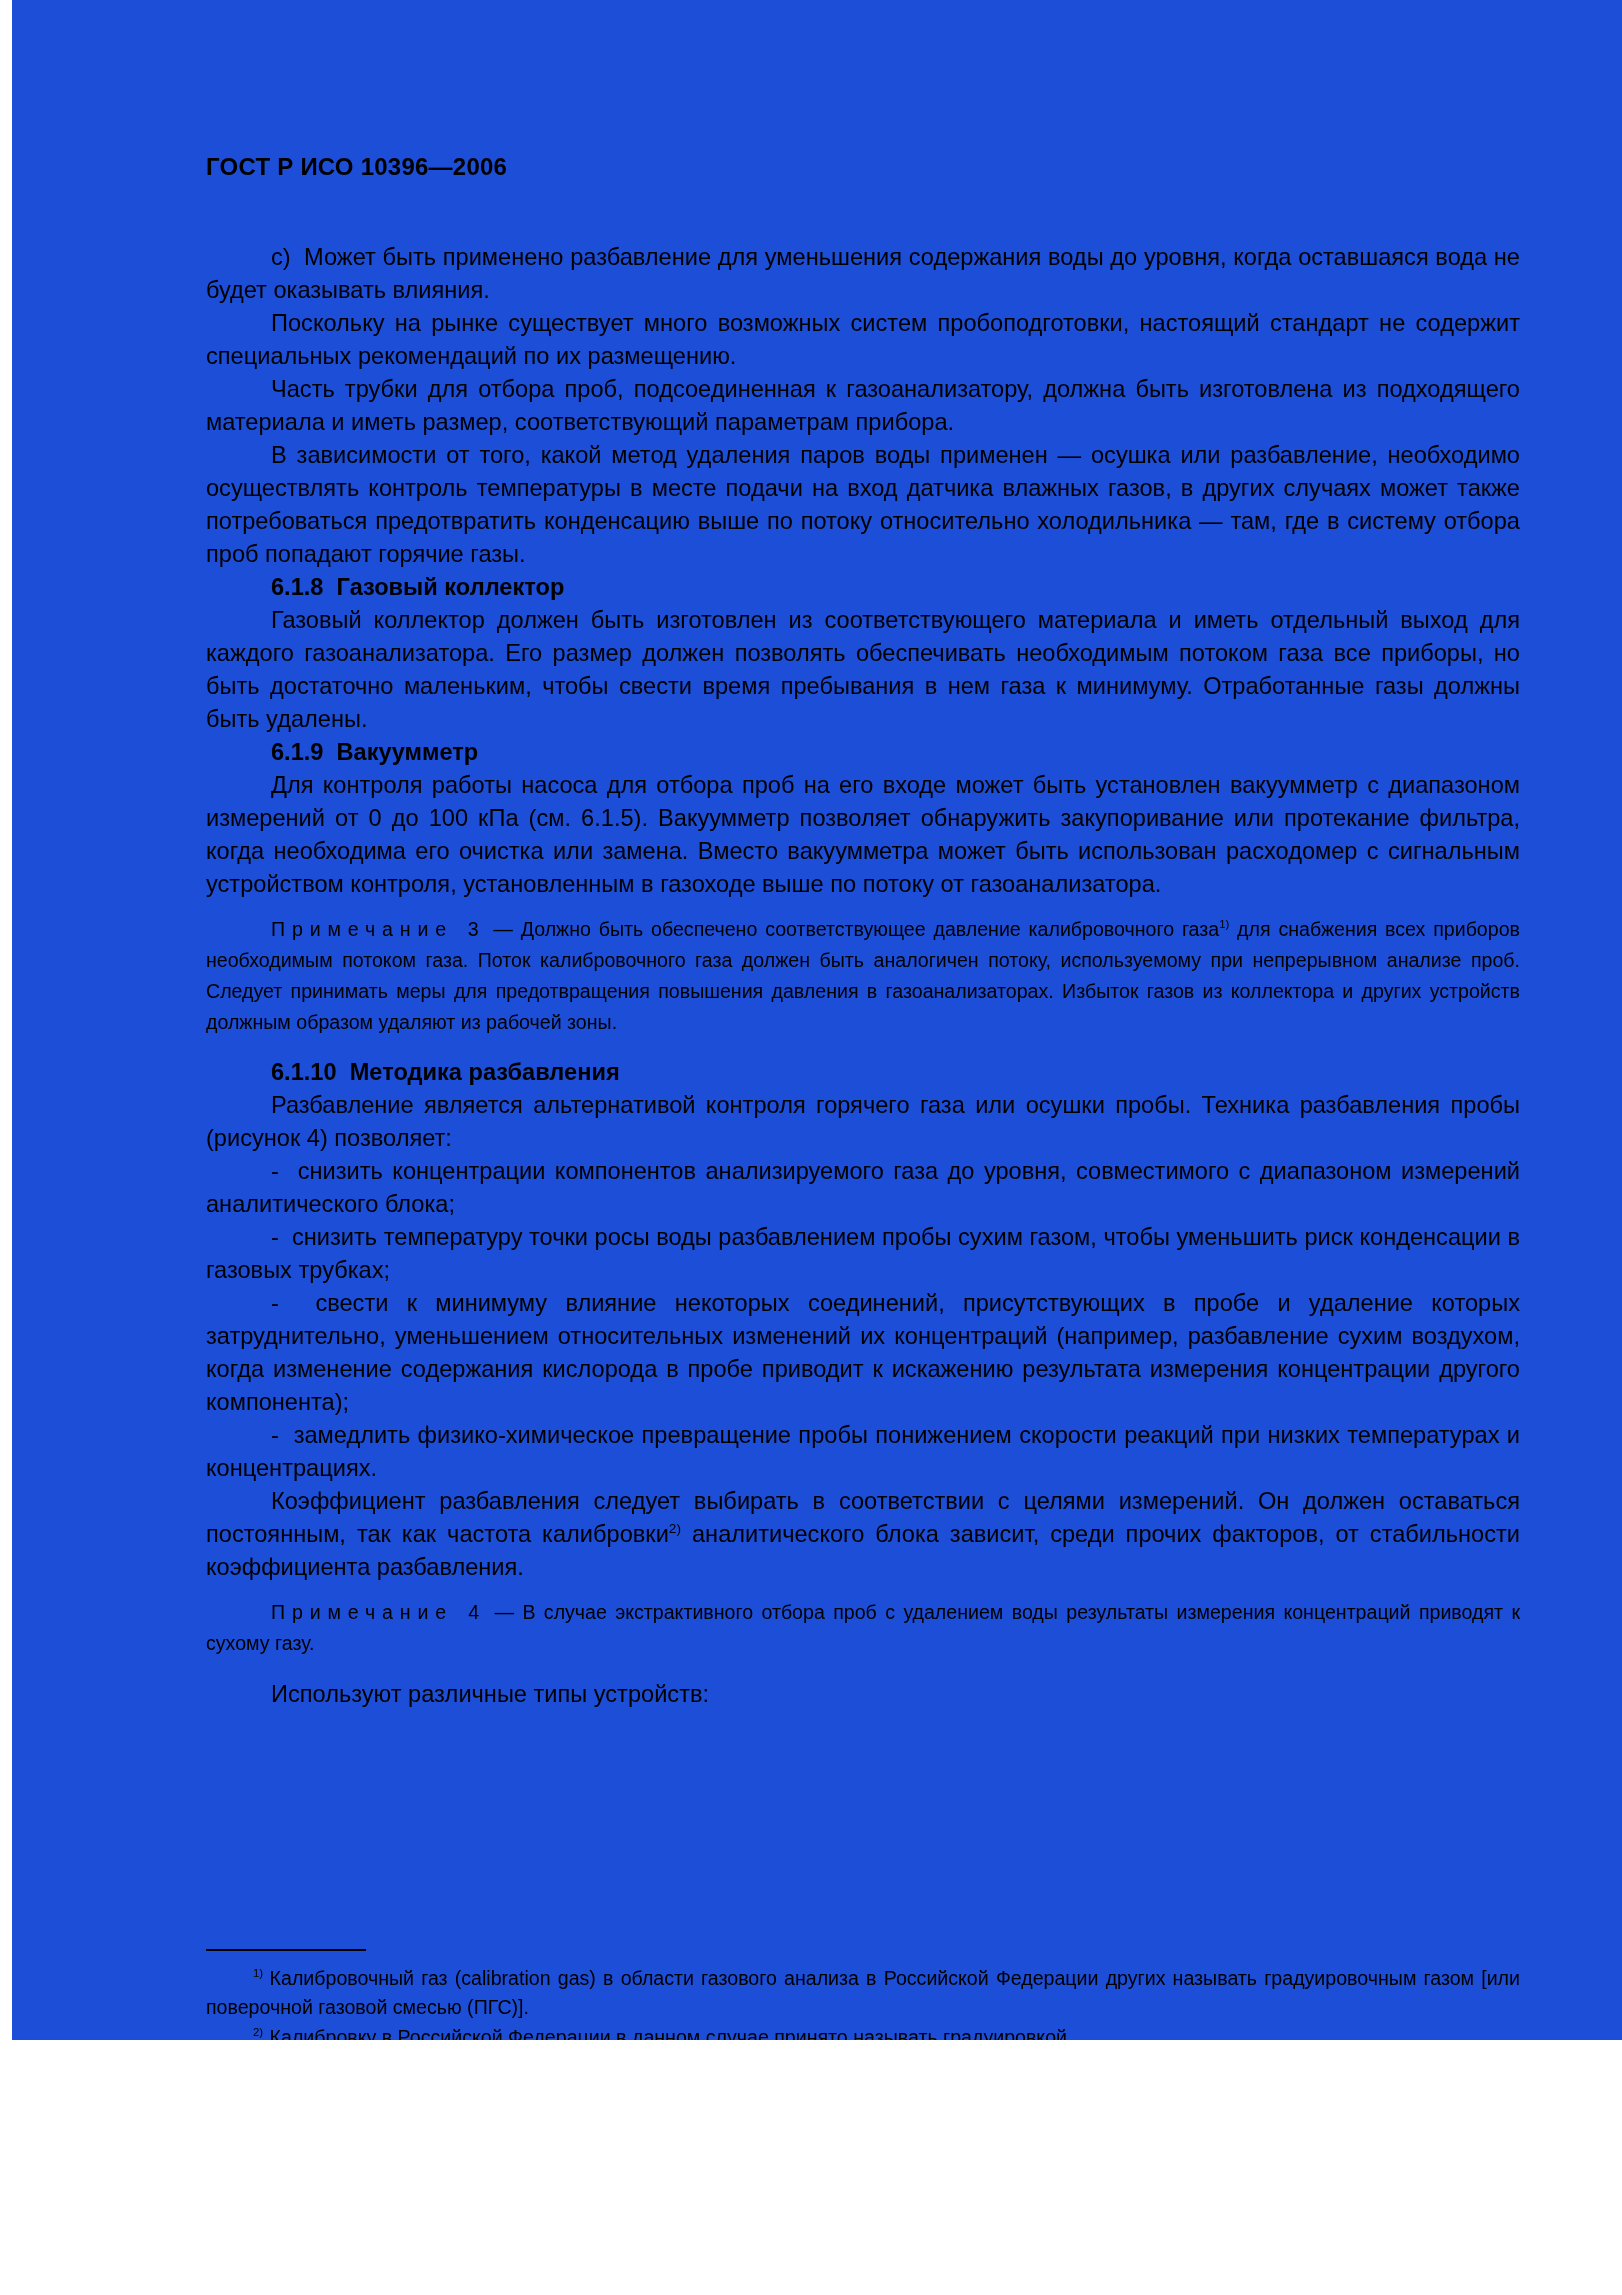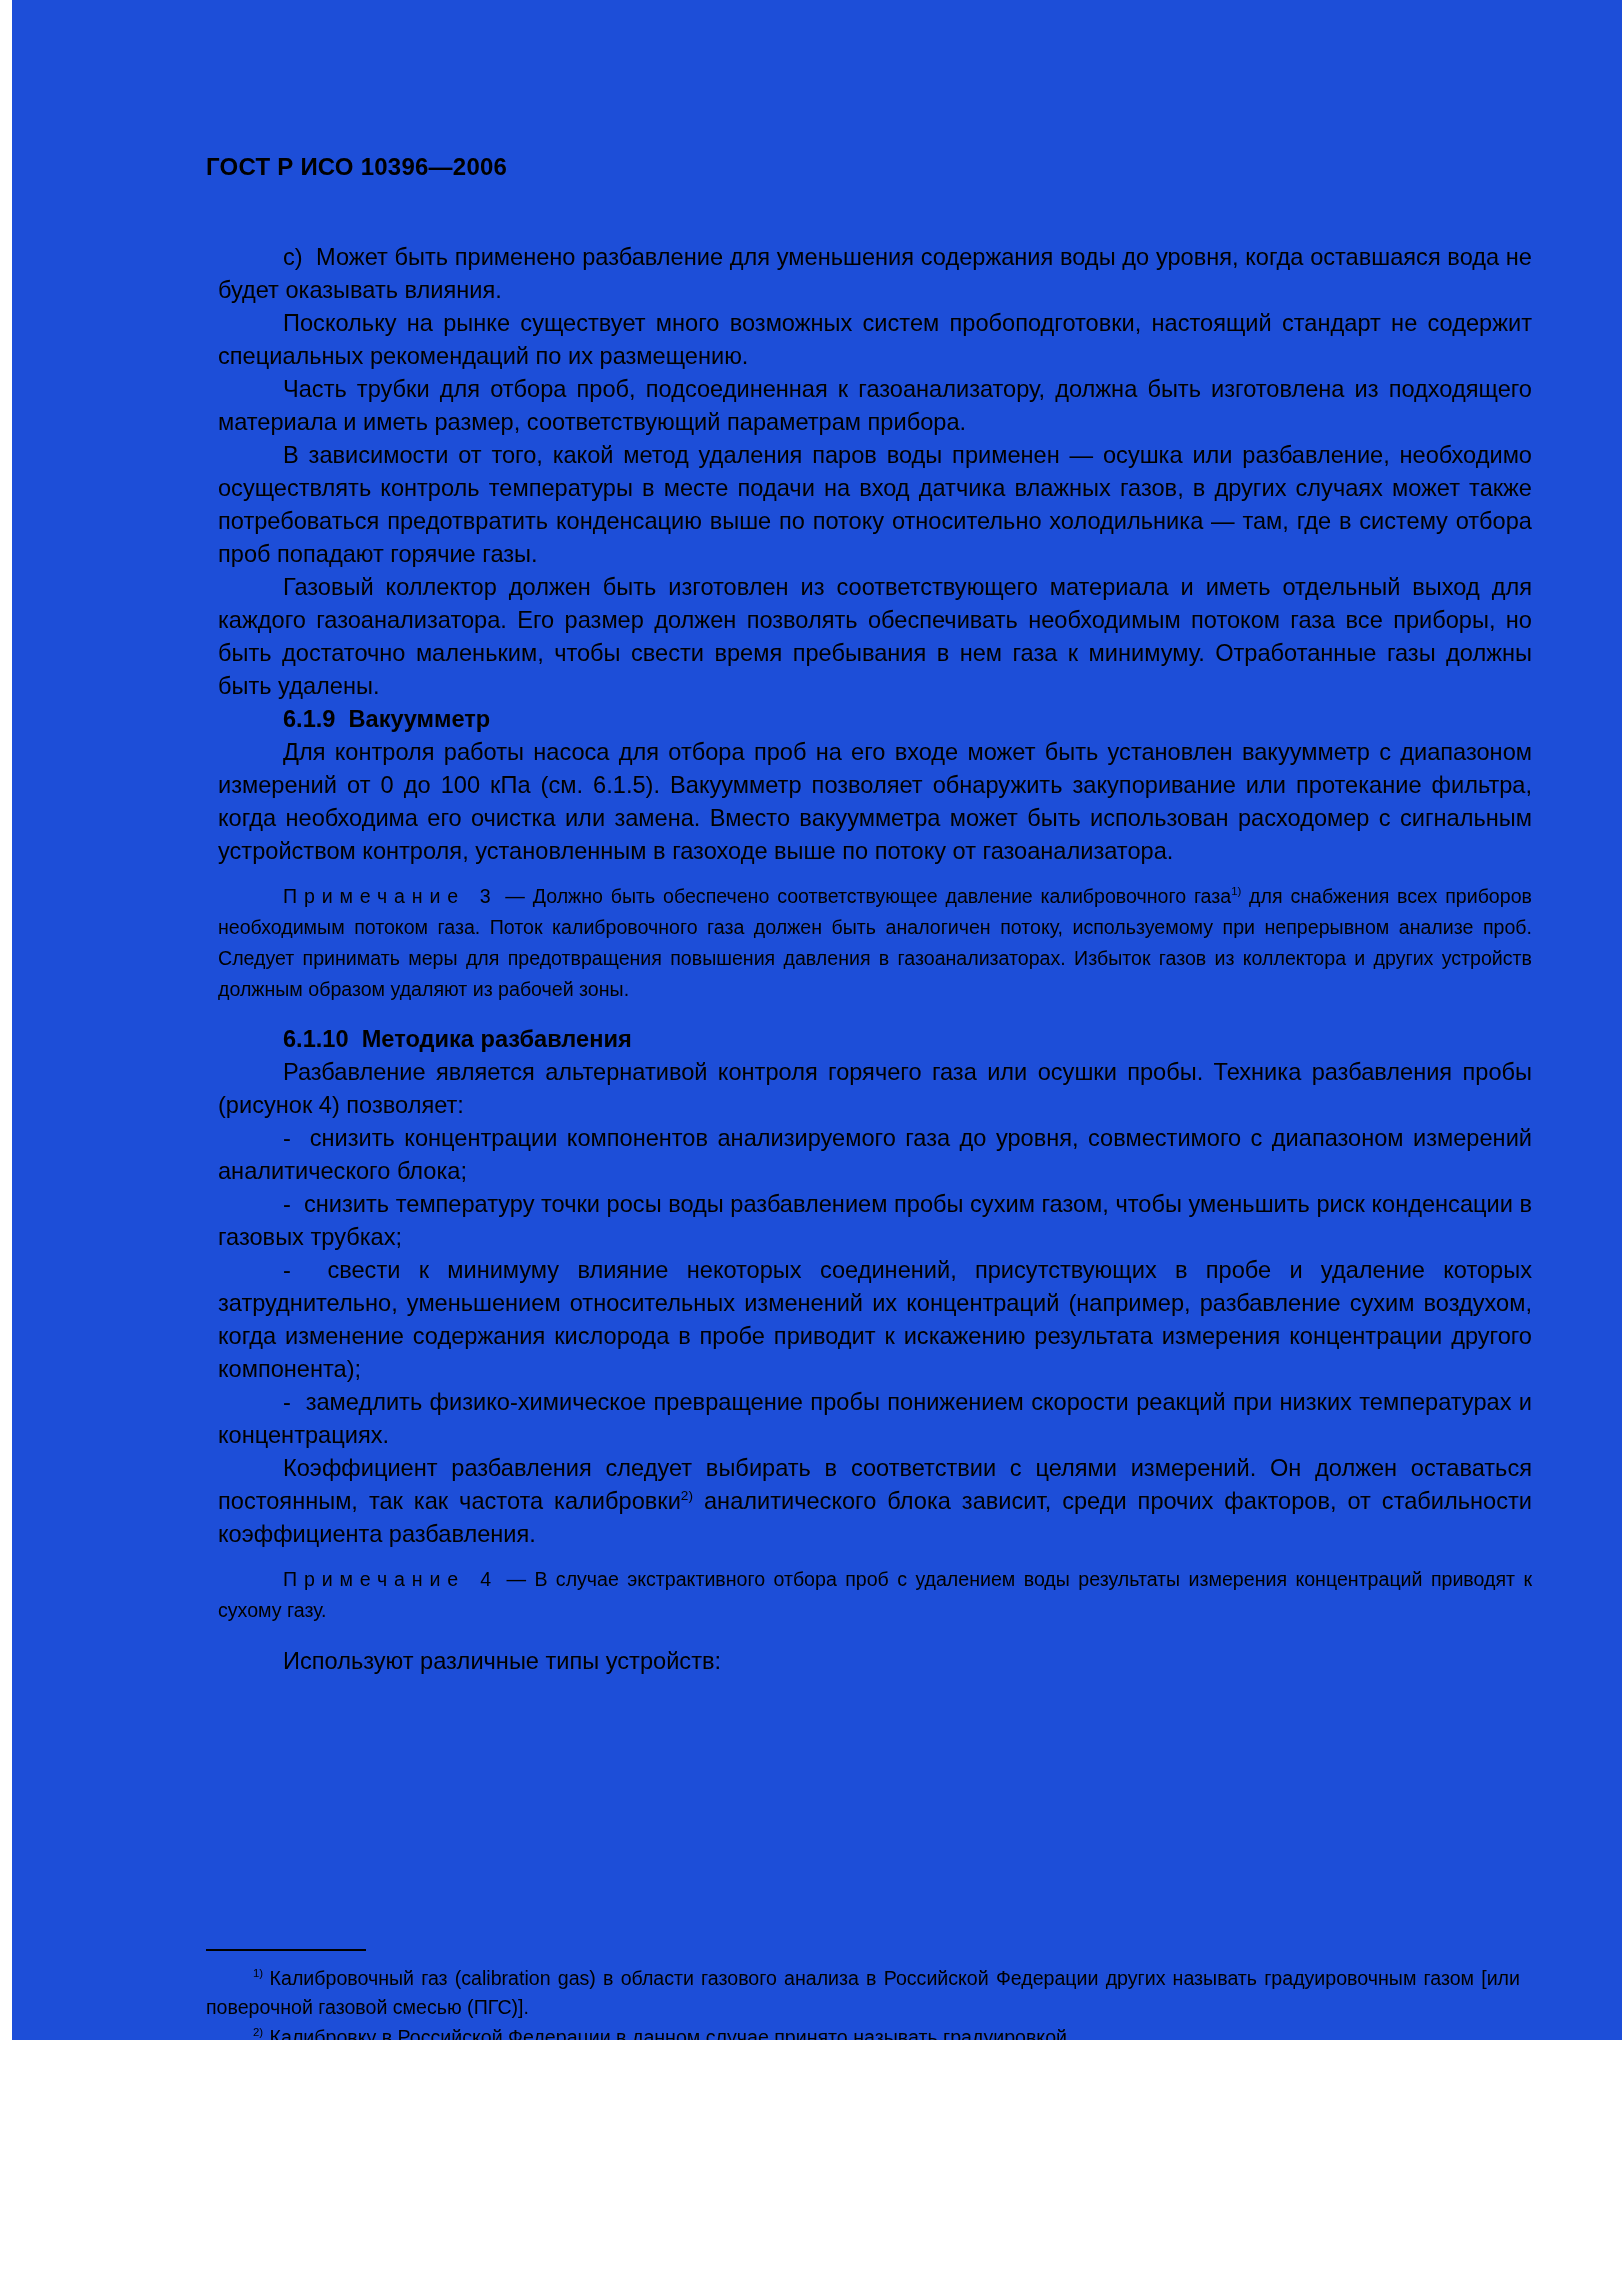--- a/index.html
+++ b/index.html
@@ -18,21 +18,20 @@
   }
   .doc-header {
     position: absolute; left: 194px; top: 154px;
     font-size: 24px; font-weight: bold;
     line-height: 26px;
     letter-spacing: 0.01em;
   }
   .content {
     position: absolute; left: 194px; top: 241px;
     width: 1314px;
-    margin-left: 12px;
   }
   .para {
     font-size: 23.6px; line-height: 33px;
     text-align: justify;
     text-indent: 65px;
     hyphens: manual;
   }
   .heading {
     font-size: 23.6px; line-height: 33px;
     font-weight: bold;
@@ -82,20 +81,21 @@
   </div>
 
   <main class="content">
 
     <p class="para">с)&nbsp;&nbsp;Может быть применено разбавление для уменьшения содержания воды до уровня, когда остав­шаяся вода не будет оказывать влияния.</p>
     <p class="para">Поскольку на рынке существует много возможных систем пробоподготовки, настоящий стандарт не содержит специальных рекомендаций по их размещению.</p>
 
     <p class="para">Часть трубки для отбора проб, подсоединенная к газоанализатору, должна быть изготовлена из подходящего материала и иметь размер, соответствующий параметрам прибора.</p>
     <p class="para">В зависимости от того, какой метод удаления паров воды применен — осушка или разбавление, необходимо осуществлять контроль температуры в месте подачи на вход датчика влажных газов, в дру­гих случаях может также потребоваться предотвратить конденсацию выше по потоку относительно холо­дильника — там, где в систему отбора проб попадают горячие газы.</p>
 
+    <h3 class="heading">6.1.8&nbsp;&nbsp;Газовый коллектор</h3>
     <p class="para">Газовый коллектор должен быть изготовлен из соответствующего материала и иметь отдельный выход для каждого газоанализатора. Его размер должен позволять обеспечивать необходимым потоком газа все приборы, но быть достаточно маленьким, чтобы свести время пребывания в нем газа к миниму­му. Отработанные газы должны быть удалены.</p>
 
     <h3 class="heading">6.1.9&nbsp;&nbsp;Вакуумметр</h3>
     <p class="para">Для контроля работы насоса для отбора проб на его входе может быть установлен вакуумметр с диапазоном измерений от 0 до 100 кПа (см. 6.1.5). Вакуумметр позволяет обнаружить закупоривание или протекание фильтра, когда необходима его очистка или замена. Вместо вакуумметра может быть использован расходомер с сигнальным устройством контроля, установленным в газоходе выше по по­току от газоанализатора.</p>
 
     <p class="note">
       <span class="note-label">Примечание 3</span><span> — Должно быть обеспечено соответствующее давление калибровочного газа</span><sup>1)</sup><span> для снабжения всех приборов необходимым потоком газа. Поток калибровочного газа должен быть аналогичен потоку, используемому при непрерывном анализе проб. Следует принимать меры для предотвращения повышения давле­ния в газоанализаторах. Избыток газов из коллектора и других устройств должным образом удаляют из рабочей зоны.</span>
     </p>
 
     <h3 class="heading">6.1.10&nbsp;&nbsp;Методика разбавления</h3>

